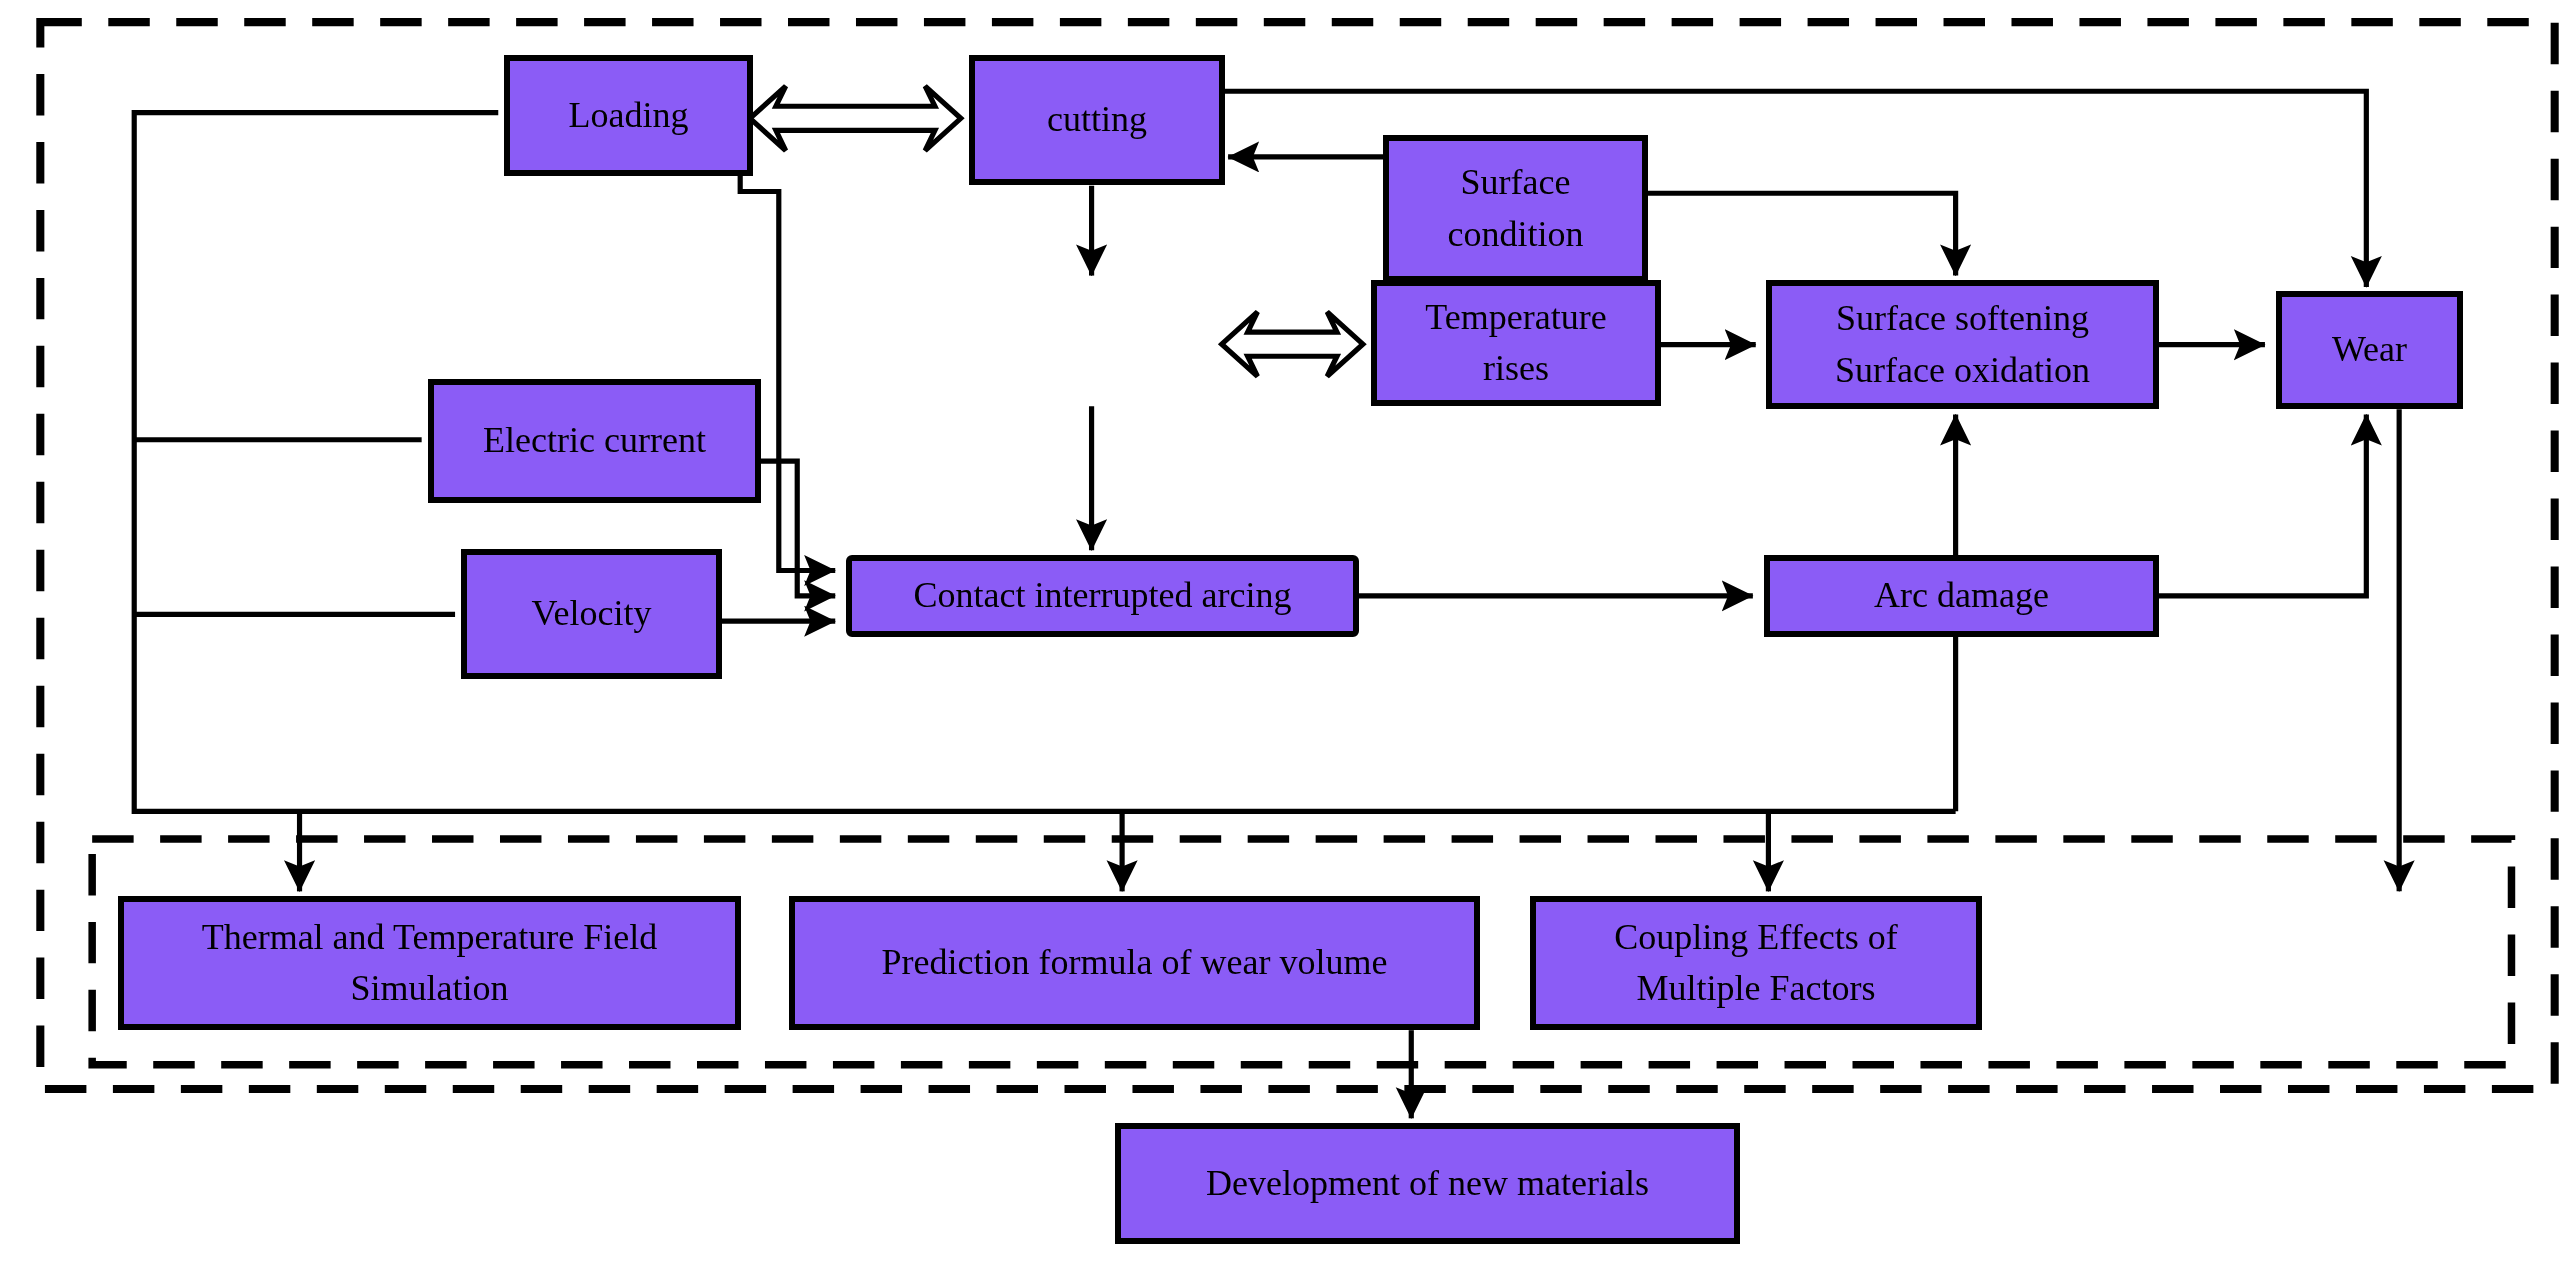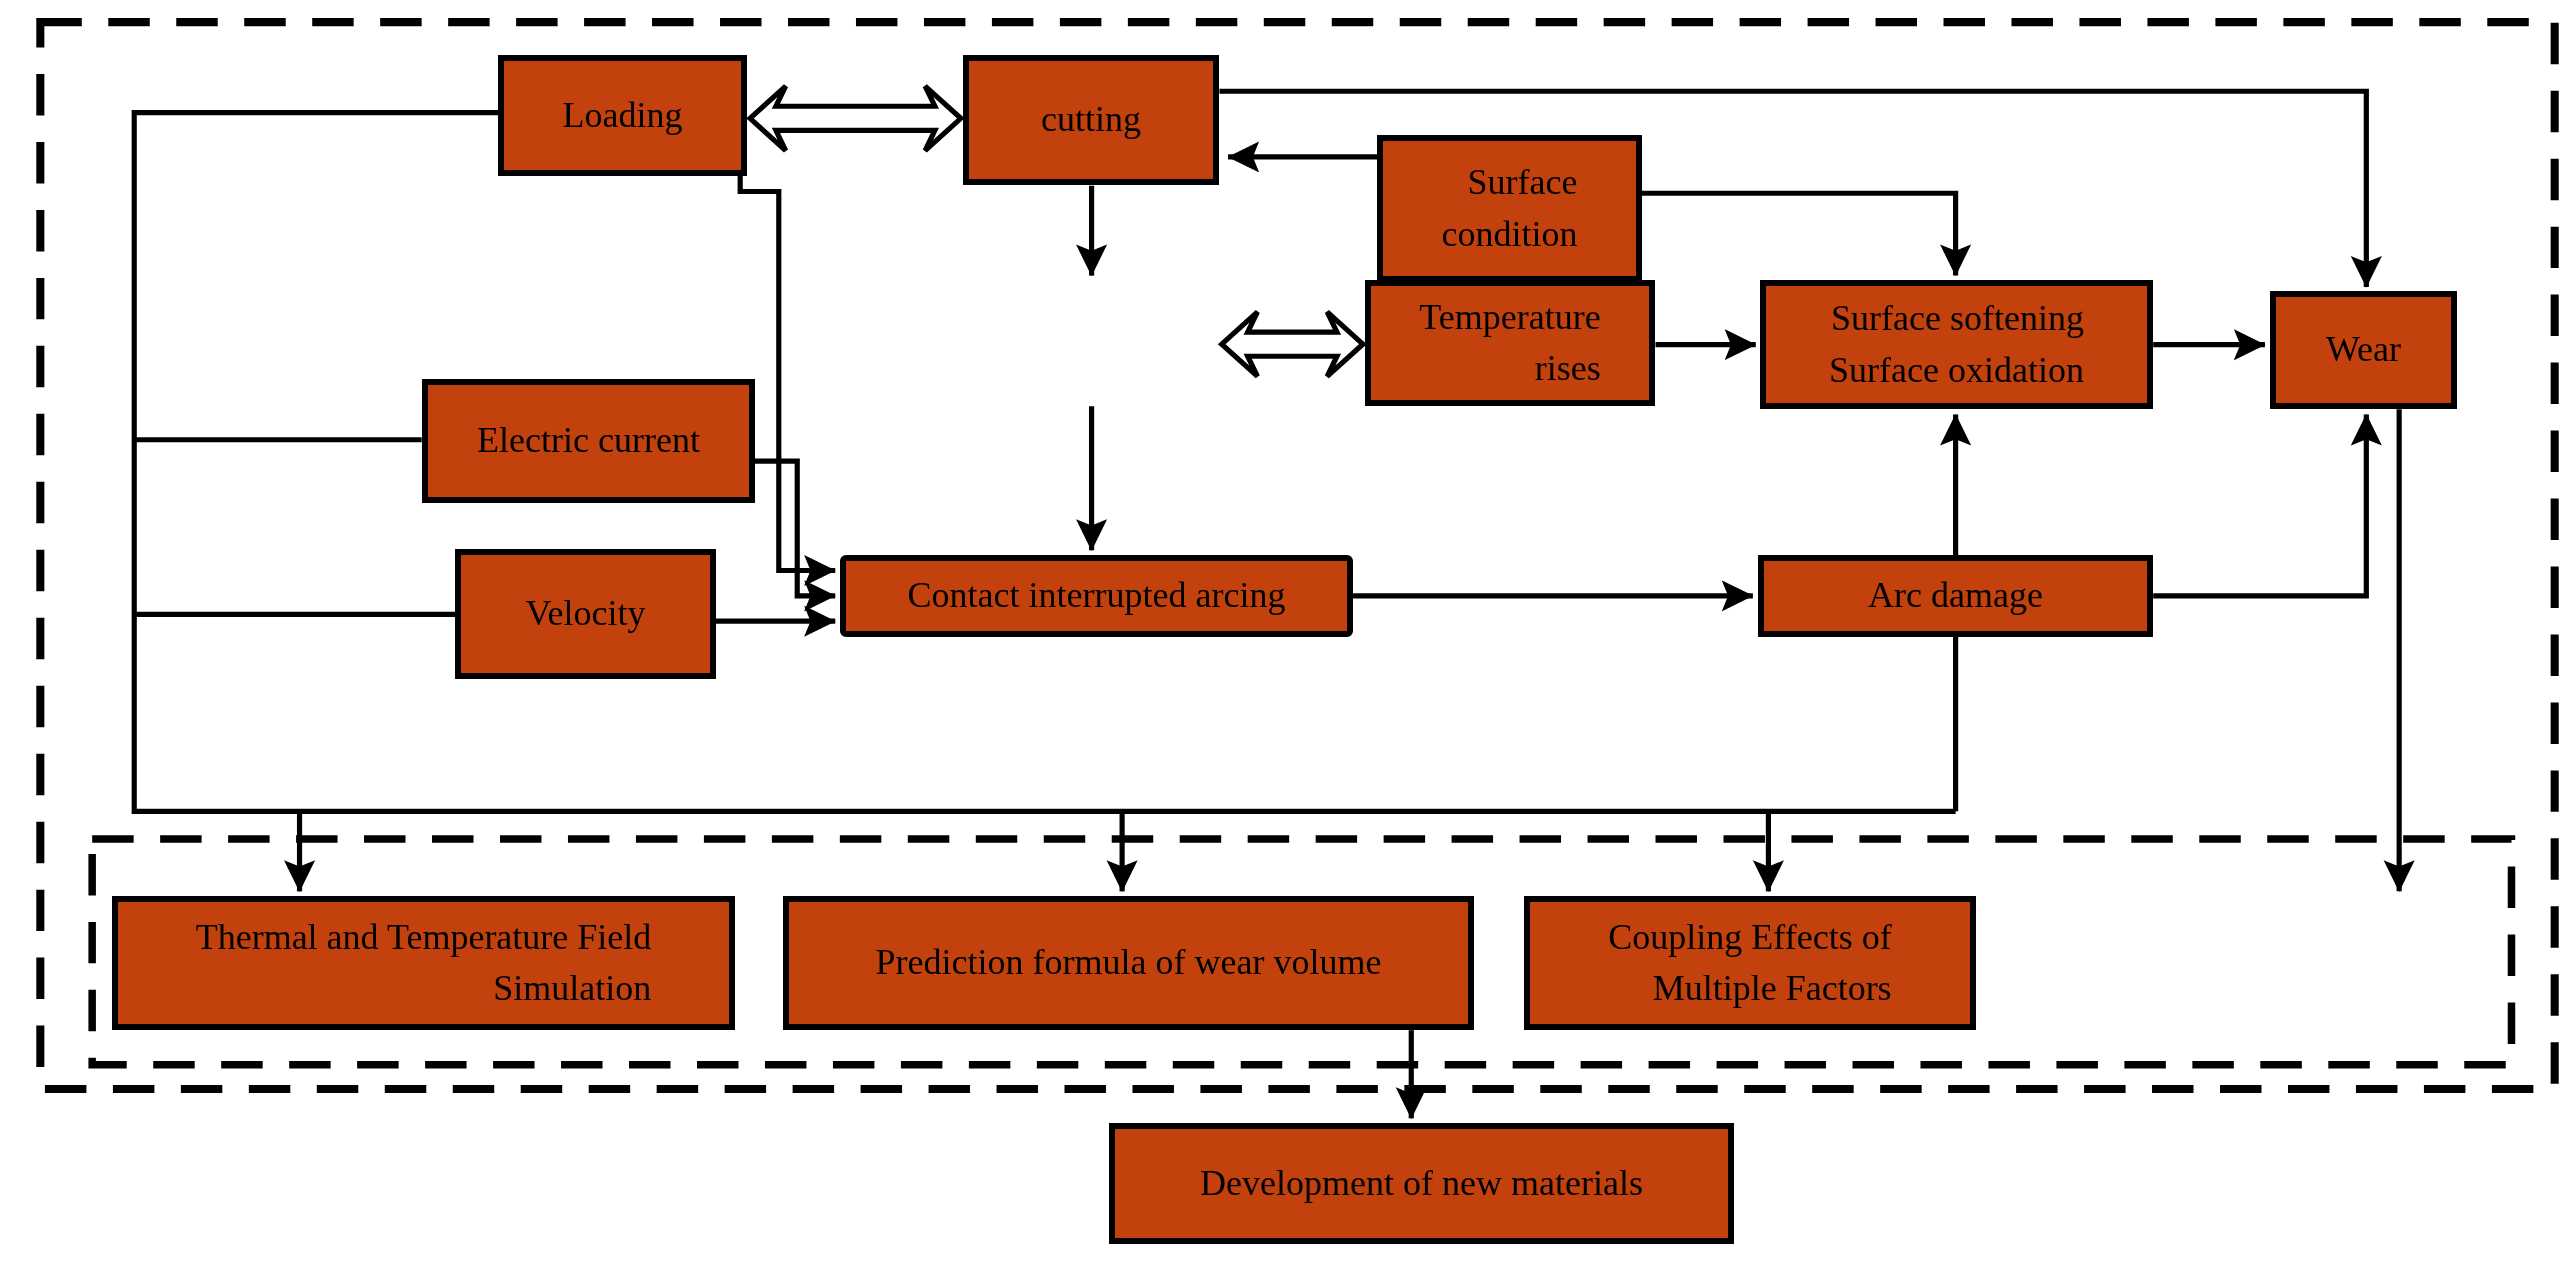--- a/index.html
+++ b/index.html
@@ -1,22 +1,22 @@
 <!DOCTYPE html>
 <html style="font-size:9.2px"><head>
 <meta charset="utf-8">
 <style>
   html,body{margin:0;padding:0;background:#ffffff;}
   body{width:2576px;height:1262px;position:relative;font-family:"Liberation Serif","DejaVu Serif",serif;}
   #canvas{position:absolute;left:0;top:0;width:2576px;height:1262px;}
   svg{position:absolute;left:0;top:0;}
   .box{
-    position:absolute;box-sizing:border-box;border:6.3px solid #000;background:#c2410c;
-    display:flex;align-items:center;justify-content:center;text-align:right;
-    font-size:36px;line-height:1.42;color:#000;white-space:pre-line;
+    position:absolute;box-sizing:border-box;border:6.3px solid #000;background:#8b5cf6;
+    display:flex;align-items:center;justify-content:center;text-align:center;
+    font-size:36px;line-height:1.42;color:#000;white-space:pre-line;margin-left:6px;
   }
 </style>
 </head>
 <body>
 
 <div id="canvas">
 
   <svg width="2576" height="1262" viewBox="0 0 4472 2190">
     <defs>
       <marker id="ah" markerUnits="userSpaceOnUse" markerWidth="70" markerHeight="60" refX="54" refY="27" orient="auto">

